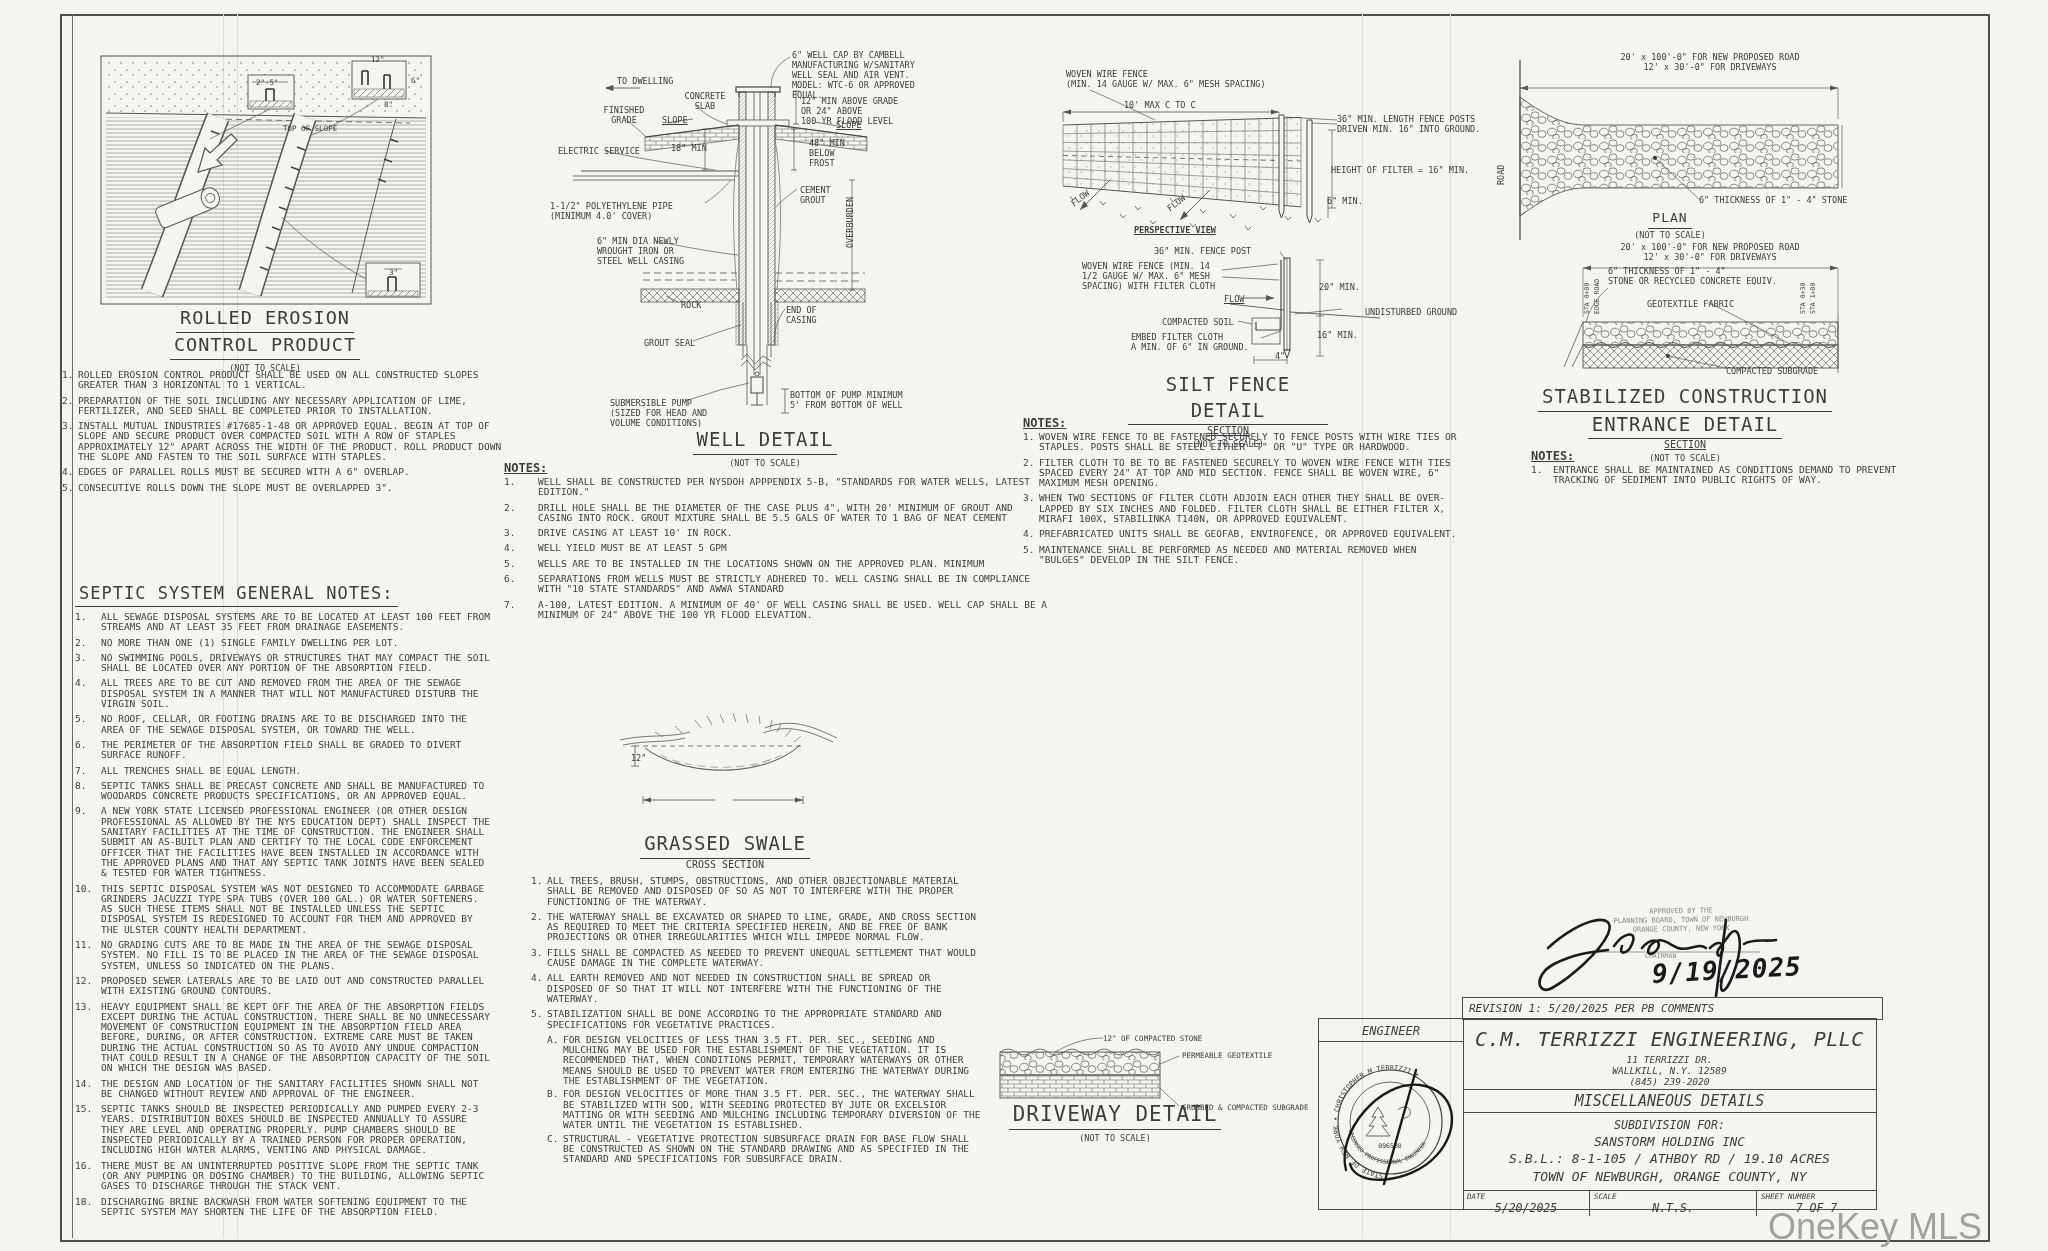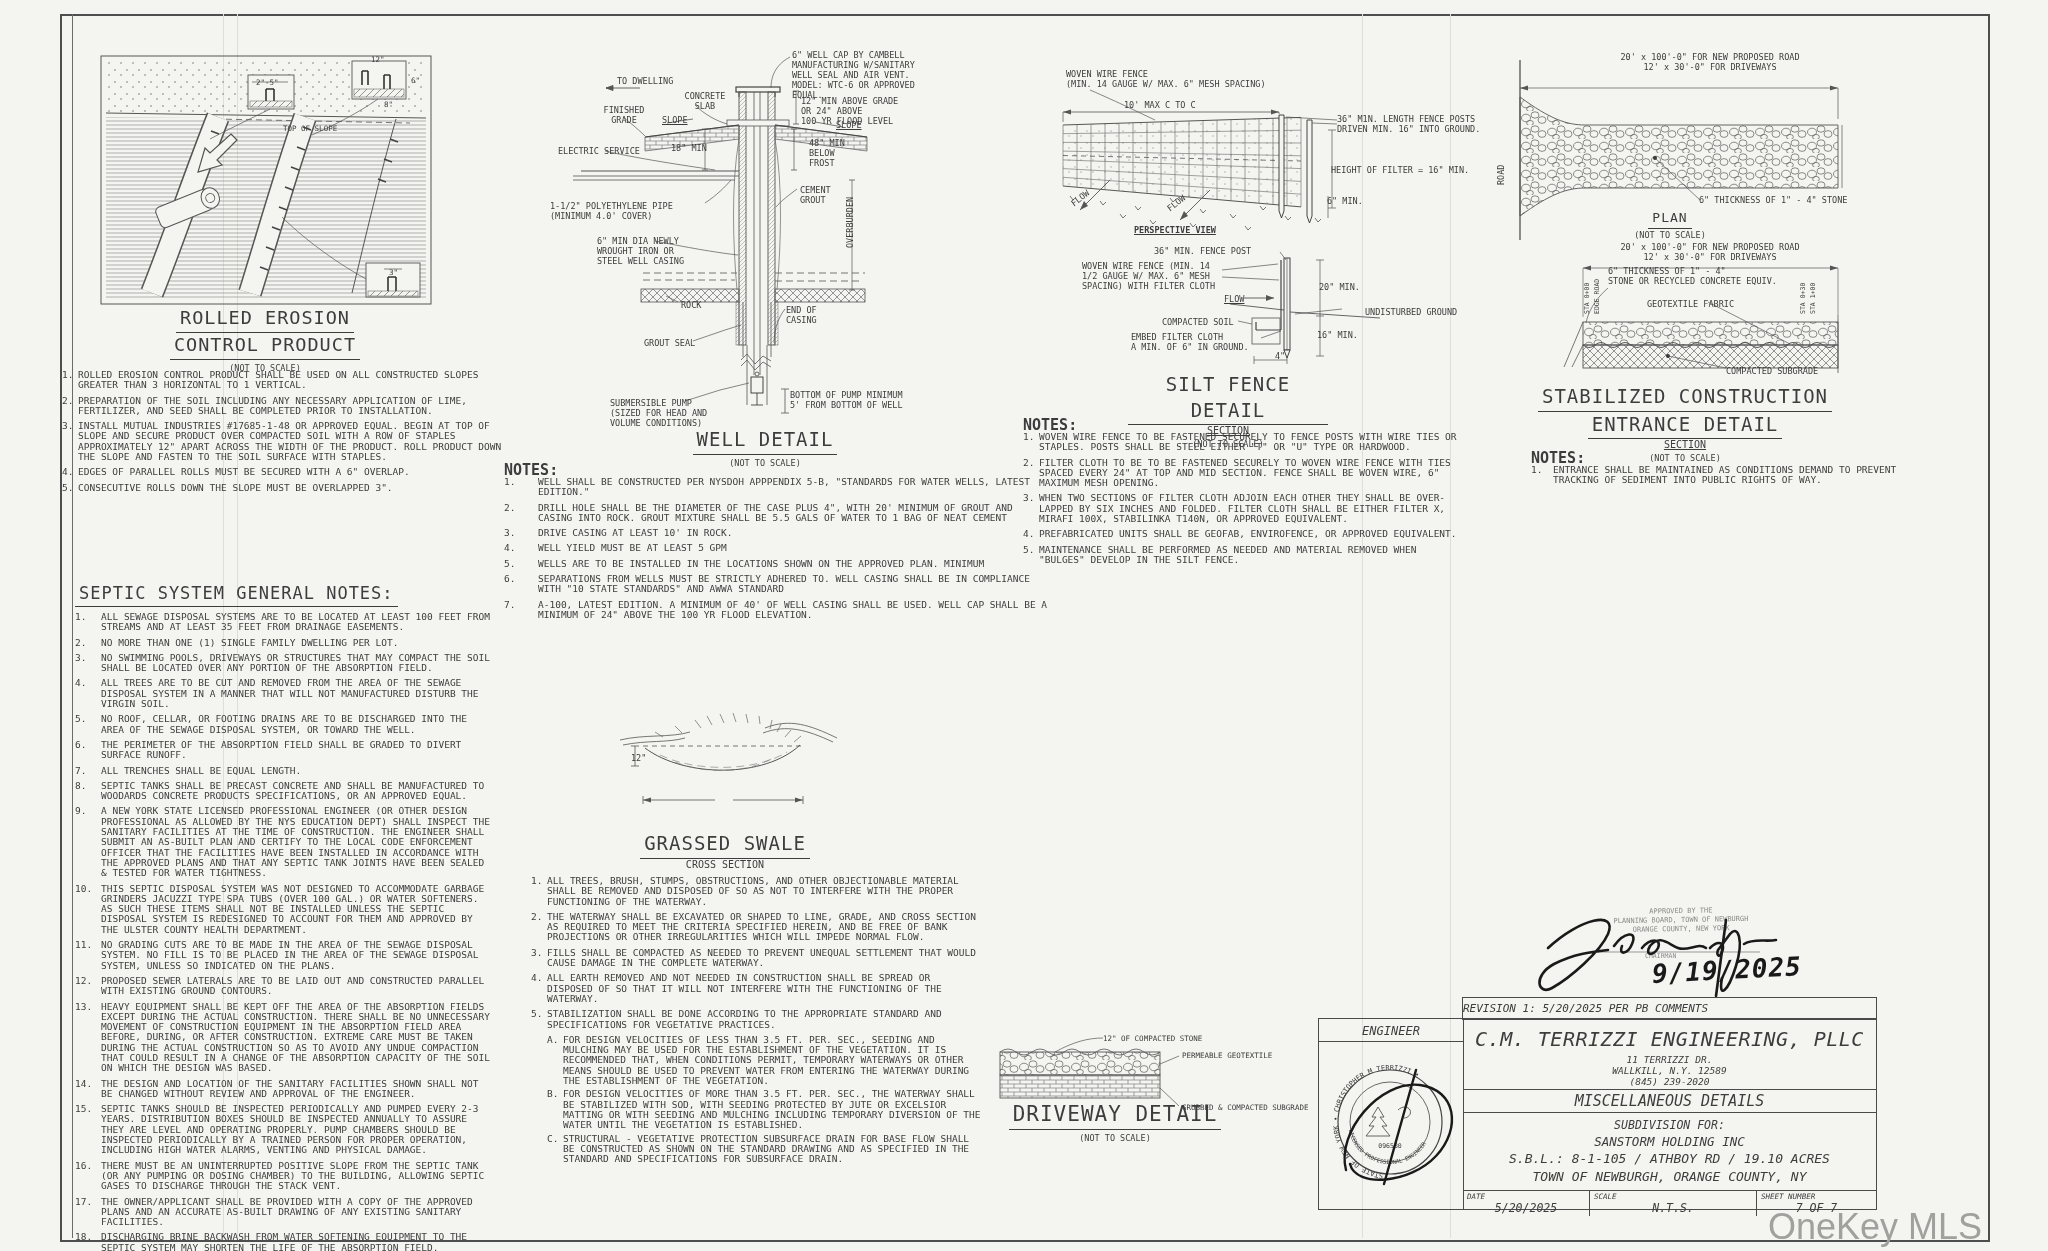--- a/index.html
+++ b/index.html
@@ -17,21 +17,21 @@
   .vtext{writing-mode:vertical-rl;transform:rotate(180deg);}
   .sec-title{display:inline-block;border-bottom:1.2px solid #3d3d3d;padding:0 4px 1px;letter-spacing:1px;line-height:1.35;}
   .titlewrap{position:absolute;text-align:center;}
   .scale{font-size:8.5px;margin-top:3px;}
   .subt{font-size:10px;margin-top:0;}
   .notes{position:absolute;font-size:9.5px;line-height:10.3px;}
   .note{display:flex;margin-bottom:5px;}
   .note .nn{flex:0 0 auto;}
   .note .nt{flex:1 1 auto;}
   .note.sub{margin-left:16px;margin-bottom:3px;}
-  .nhead{position:absolute;font-size:15px;font-weight:bold;color:#3c3c3c;}
+  .nhead{position:absolute;font-size:12px;text-decoration:underline;font-weight:bold;color:#3c3c3c;}
   
   .tb-box{position:absolute;border:1.5px solid #4a4a4a;font-style:italic;}
   .tb-row{border-bottom:1.2px solid #4a4a4a;}
   .wm{position:absolute;font-family:"Liberation Sans",sans-serif;color:#a0a09e;font-size:36px;}
   .stamp{position:absolute;color:#8b8b8b;font-size:7px;line-height:1.25;text-align:center;transform:rotate(-1deg);}
   .hand{position:absolute;font-weight:bold;font-style:italic;color:#191919;transform:rotate(-3deg);letter-spacing:1px;}
 </style>
 </head>
 <body>
 
@@ -209,24 +209,20 @@
         <span class="nn" style="width:26px">14.</span>
         <span class="nt">THE DESIGN AND LOCATION OF THE SANITARY FACILITIES SHOWN SHALL NOT BE CHANGED WITHOUT REVIEW AND APPROVAL OF THE ENGINEER.</span>
       </div>
       <div class="note">
         <span class="nn" style="width:26px">15.</span>
         <span class="nt">SEPTIC TANKS SHOULD BE INSPECTED PERIODICALLY AND PUMPED EVERY 2-3 YEARS. DISTRIBUTION BOXES SHOULD BE INSPECTED ANNUALLY TO ASSURE THEY ARE LEVEL AND OPERATING PROPERLY. PUMP CHAMBERS SHOULD BE INSPECTED PERIODICALLY BY A TRAINED PERSON FOR PROPER OPERATION, INCLUDING HIGH WATER ALARMS, VENTING AND PHYSICAL DAMAGE.</span>
       </div>
       <div class="note">
         <span class="nn" style="width:26px">16.</span>
         <span class="nt">THERE MUST BE AN UNINTERRUPTED POSITIVE SLOPE FROM THE SEPTIC TANK (OR ANY PUMPING OR DOSING CHAMBER) TO THE BUILDING, ALLOWING SEPTIC GASES TO DISCHARGE THROUGH THE STACK VENT.</span>
-      </div>
-      <div class="note">
-        <span class="nn" style="width:26px">17.</span>
-        <span class="nt">THE OWNER/APPLICANT SHALL BE PROVIDED WITH A COPY OF THE APPROVED PLANS AND AN ACCURATE AS-BUILT DRAWING OF ANY EXISTING SANITARY FACILITIES.</span>
       </div>
       <div class="note">
         <span class="nn" style="width:26px">18.</span>
         <span class="nt">DISCHARGING BRINE BACKWASH FROM WATER SOFTENING EQUIPMENT TO THE SEPTIC SYSTEM MAY SHORTEN THE LIFE OF THE ABSORPTION FIELD.</span>
       </div>
     </div>
 
   <svg style="left:545px;top:45px" width="395" height="425" viewBox="0 0 395 425">
 
     <rect x="191" y="42" width="44" height="5" fill="#f4f4f1" stroke="#444" stroke-width="1.2"></rect>
@@ -580,21 +576,21 @@
       <path d="M18 48C50 18 88 10 78 34C70 52 40 78 22 88C8 96 2 76 24 64C44 54 60 52 78 50"></path>
       <path d="M84 46C94 32 108 30 102 44C98 54 88 56 92 46"></path>
       <path d="M112 48C120 38 132 38 128 48C124 56 114 56 120 46C130 34 138 44 148 48C158 52 168 42 176 48"></path>
       <path d="M180 48C188 40 196 42 192 52C190 58 186 56 188 50L200 34C208 24 214 40 206 66C198 92 188 100 192 78"></path>
       <path d="M214 44C224 38 236 42 246 40"></path>
       <path d="M196 20L186 96"></path>
     </g>
   </svg>
   <div class="hand" style="left:1652px;top:955px;font-size:26px">9/19/2025</div>
 
-  <div class="tb-box" style="left:1462px;top:997px;width:413px;height:21px;display:flex;align-items:center;padding-left:0;font-size:11px">
+  <div class="tb-box" style="left:1462px;top:997px;width:413px;height:21px;display:flex;align-items:center;padding-left:6px;font-size:11px">
     <span>REVISION 1: 5/20/2025 PER PB COMMENTS</span>
   </div>
 
   <div class="tb-box" style="left:1318px;top:1018px;width:557px;height:190px">
     <div style="position:absolute;left:0;top:0;width:144px;height:100%;border-right:1.2px solid #4a4a4a">
       <div class="tb-row ctr" style="font-size:12px;padding:5px 0 3px">ENGINEER</div>
     </div>
     <div style="position:absolute;left:144px;top:0;width:413px;height:100%">
       <div class="tb-row ctr" style="height:70px">
         <div style="font-size:20px;padding-top:8px;letter-spacing:0.5px">C.M. TERRIZZI ENGINEERING, PLLC</div>

